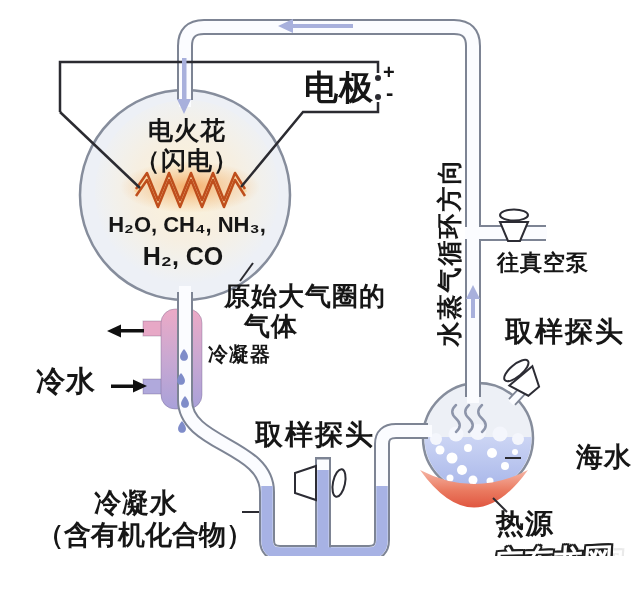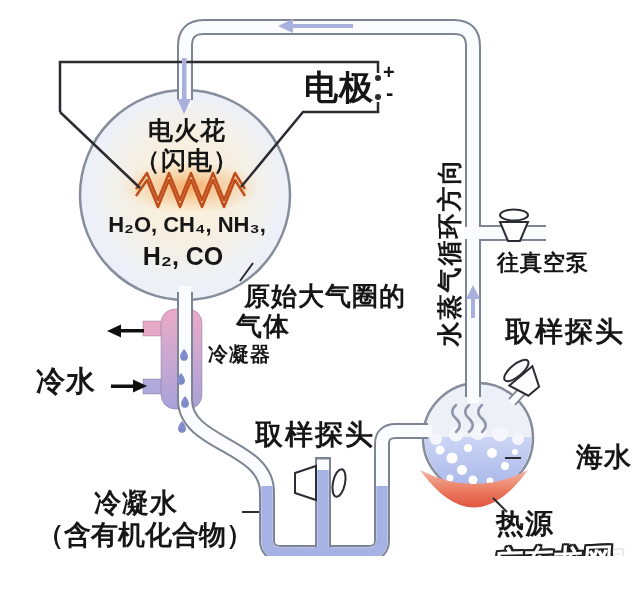--- a/index.html
+++ b/index.html
@@ -190,22 +190,22 @@
 
 <div class="lbl" style="left:304px;top:70px;font-size:34px;">电极</div>
 <div class="lbl" style="left:383px;top:62px;font-size:20px;">+</div>
 <div class="lbl" style="left:386px;top:82px;font-size:22px;">-</div>
 
 <div class="lbl cx" style="left:187px;top:118px;font-size:25px;">电火花</div>
 <div class="lbl cx" style="left:187px;top:148px;font-size:25px;">（闪电）</div>
 <div class="lbl cx" style="left:187px;top:214px;font-size:22px;letter-spacing:0;">H₂O, CH₄, NH₃,</div>
 <div class="lbl cx" style="left:183px;top:244px;font-size:25px;letter-spacing:0;">H₂, CO</div>
 
-<div class="lbl" style="left:244px;top:283px;font-size:26px;">原始大气圈的</div>
-<div class="lbl" style="left:236px;top:313px;font-size:26px;">气体</div>
+<div class="lbl" style="left:224px;top:283px;font-size:26px;">原始大气圈的</div>
+<div class="lbl" style="left:244px;top:313px;font-size:26px;">气体</div>
 
 <div class="lbl" style="left:208px;top:344px;font-size:20px;">冷凝器</div>
 <div class="lbl" style="left:36px;top:367px;font-size:29px;">冷水</div>
 
 <div class="lbl" style="left:255px;top:421px;font-size:28px;letter-spacing:2px;">取样探头</div>
 <div class="lbl" style="left:94px;top:490px;font-size:27px;">冷凝水</div>
 <div class="lbl" style="left:28px;top:522px;font-size:27px;letter-spacing:0;margin-left:9px;">（含有机化合物）</div>
 
 <div class="lbl rot" style="left:449px;top:252px;font-size:25px;letter-spacing:2px;">水蒸气循环方向</div>
 <div class="lbl" style="left:497px;top:252px;font-size:22px;">往真空泵</div>

